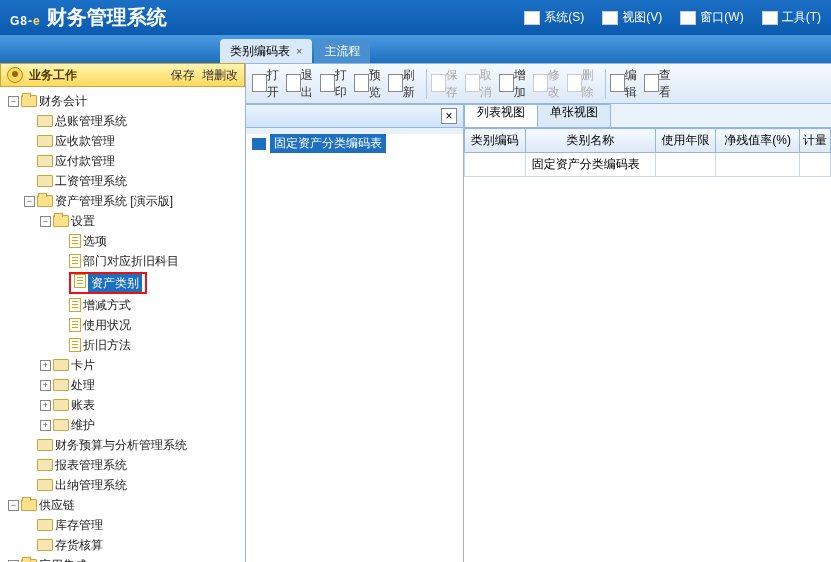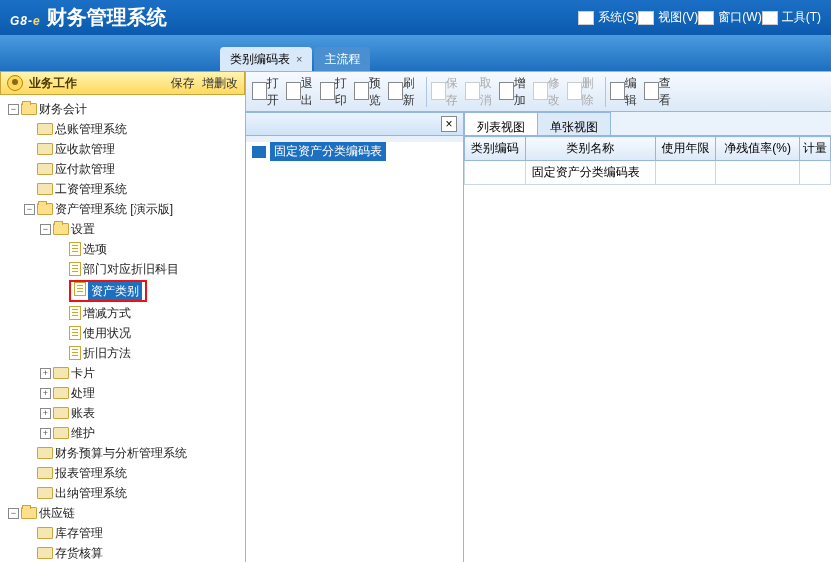--- a/index.html
+++ b/index.html
@@ -1,26 +1,26 @@
 <!DOCTYPE html>
 <html><head>
 <meta charset="utf-8">
 <style>
 * { box-sizing: border-box; margin: 0; padding: 0; font-family: "Microsoft YaHei", SimSun, sans-serif; font-size: 12px; }
 body { width: 831px; height: 562px; overflow: hidden; background: #fff; }
 
 .header { height: 35px; background: linear-gradient(#1b6fc4, #0a5bb0); display: flex; align-items: center; padding: 0 10px; color: #fff; }
-.logo { font-size: 22px; font-weight: bold; font-style: italic; letter-spacing: 1px; }
+.logo { font-size: 22px; font-weight: bold; letter-spacing: 1px; }
 .logo-e { color: #ffd966; }
 .title { font-size: 20px; font-weight: bold; margin-left: 6px; }
-.header-menu { margin-left: auto; display: flex; }
+.header-menu { margin-left: auto; display: flex; gap: 18px; }
 .header-menu .menu-item { display: flex; align-items: center; gap: 4px; color: #fff; cursor: pointer; }
 .header-menu .icon { width: 16px; height: 14px; background: #fff; border: 1px solid #ccc; display: inline-block; }
 
-.tabs-bar { height: 36px; background: linear-gradient(#4b9be0, #1d6fbf); display: flex; align-items: flex-end; padding-left: 220px; }
+.tabs-bar { height: 28px; background: linear-gradient(#4b9be0, #1d6fbf); display: flex; align-items: flex-end; padding-left: 220px; }
 .tab { height: 24px; padding: 0 10px; display: flex; align-items: center; gap: 6px; color: #fff; border-top-left-radius: 4px; border-top-right-radius: 4px; margin-right: 2px; cursor: pointer; }
 .tab.active { background: #d9e9f9; color: #000; }
 .tab.inactive { background: #4a8fd0; }
 .tab-close { font-size: 11px; color: #555; }
 
 .body { display: flex; height: calc(562px - 35px - 28px); }
 .sidebar { width: 246px; background: #fff; border-right: 1px solid #94b7e2; overflow: hidden; }
 .side-header { height: 24px; background: linear-gradient(#fff4b0, #ffd95e); border: 1px solid #c9a53a; display: flex; align-items: center; padding: 0 6px; font-weight: bold; color: #4a3a00; }
 .side-header .side-icon { width: 16px; height: 16px; background: #ffd95e; border: 1px solid #b8860b; border-radius: 50%; margin-right: 6px; display: inline-block; position: relative; }
 .side-header .side-icon::after { content: ""; position: absolute; top: 3px; left: 4px; width: 6px; height: 6px; background: #8b6914; border-radius: 50%; }
@@ -53,21 +53,21 @@
 .left-panel { width: 218px; border-right: 1px solid #94b7e2; background: linear-gradient(#d9e9f9, #eaf2fb 30px, #fff 30px); }
 .panel-head { height: 24px; border: 1px solid #94b7e2; border-left: none; border-right: none; background: linear-gradient(#eaf4ff, #cfe3f7); display: flex; align-items: center; justify-content: flex-end; padding: 0 6px; }
 .panel-close { width: 16px; height: 16px; border: 1px solid #888; display: inline-flex; align-items: center; justify-content: center; font-size: 12px; background: #fff; cursor: pointer; }
 .panel-body { padding: 4px; }
 .proot { display: flex; align-items: center; gap: 4px; padding: 2px; }
 .cube { width: 14px; height: 12px; background: #1d6fbf; display: inline-block; }
 .proot .lab { background: #1d6fbf; color: #fff; padding: 1px 4px; }
 
 .right-panel { flex: 1; display: flex; flex-direction: column; }
 .view-tabs { height: 24px; display: flex; border-bottom: 1px solid #94b7e2; background: #eaf2fb; }
-.vtab { padding: 6px 12px; border: 1px solid #94b7e2; border-bottom: none; margin-right: -1px; cursor: pointer; display: flex; align-items: flex-start; }
+.vtab { padding: 6px 12px; border: 1px solid #94b7e2; border-bottom: none; margin-right: -1px; cursor: pointer; display: flex; align-items: flex-end; }
 .vtab.active { background: #fff; }
 .vtab.inactive { background: #dce9f7; }
 
 .grid { flex: 1; overflow: auto; }
 table { border-collapse: collapse; width: 100%; }
 th { background: linear-gradient(#f6faff, #dce9f7); border: 1px solid #94b7e2; padding: 3px 0; font-weight: normal; color: #000; white-space: nowrap; }
 td { border: 1px solid #c8d8ea; padding: 3px 6px; white-space: nowrap; }
 </style>
 </head>
 <body>

